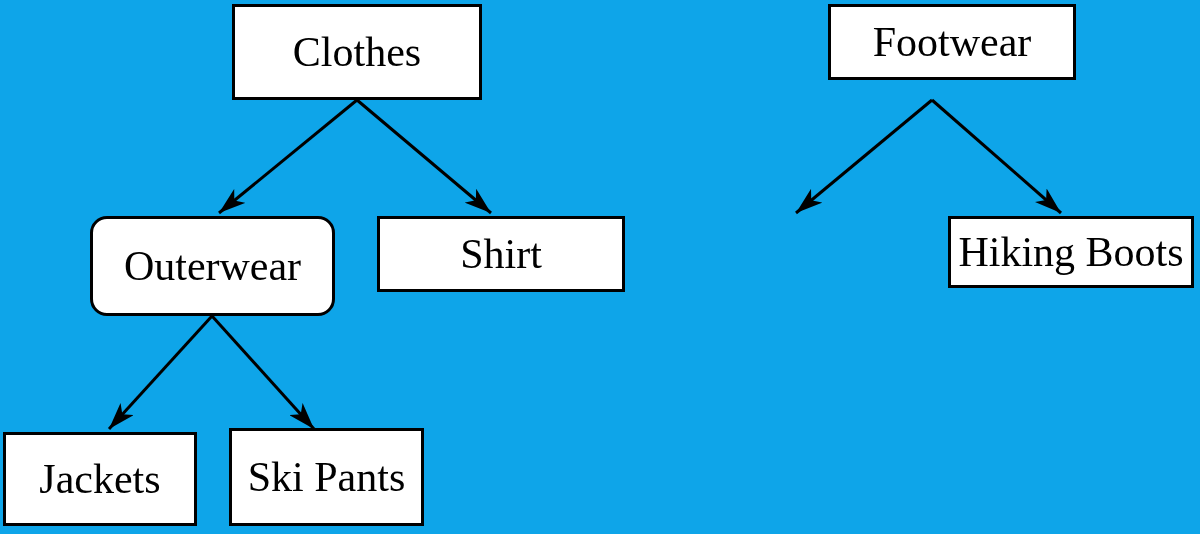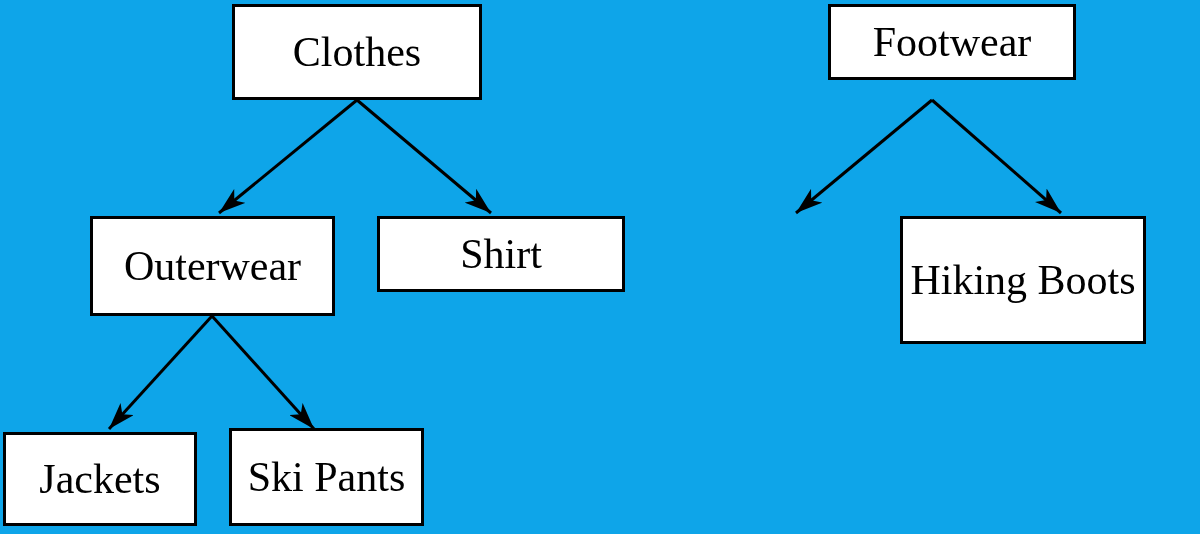--- a/index.html
+++ b/index.html
@@ -36,24 +36,24 @@
     display: flex;
     align-items: center;
     justify-content: center;
     font-size: 42px;
     line-height: 1;
     white-space: nowrap;
   }
   
   .node-clothes      { left: 232px; top: 4px;   width: 250px; height: 96px; }
   .node-footwear     { left: 808px; top: 4px;   width: 248px; height: 76px; margin-left: 20px; }
-  .node-outerwear    { left: 90px;  top: 216px; width: 245px; height: 100px; }
+  .node-outerwear    { left: 90px;  top: 216px; width: 245px; height: 100px; border-radius: 17px; }
   .node-shirt        { left: 377px; top: 216px; width: 248px; height: 76px; }
   .node-shoes        { left: 667px; top: 216px; width: 245px; height: 100px; }
-  .node-hiking-boots { left: 900px; top: 216px; width: 246px; height: 128px; }
+  .node-hiking-boots { left: 948px; top: 216px; width: 246px; height: 72px; }
   .node-jackets      { left: 3px;   top: 432px; width: 194px; height: 94px; }
   .node-ski-pants    { left: 229px; top: 428px; width: 195px; height: 98px; }
 </style>
 </head>
 <body>
 
 <div class="canvas">
 
   <svg class="edges-layer" width="1200" height="534" viewBox="0 0 1200 534" xmlns="http://www.w3.org/2000/svg">
     <defs>

